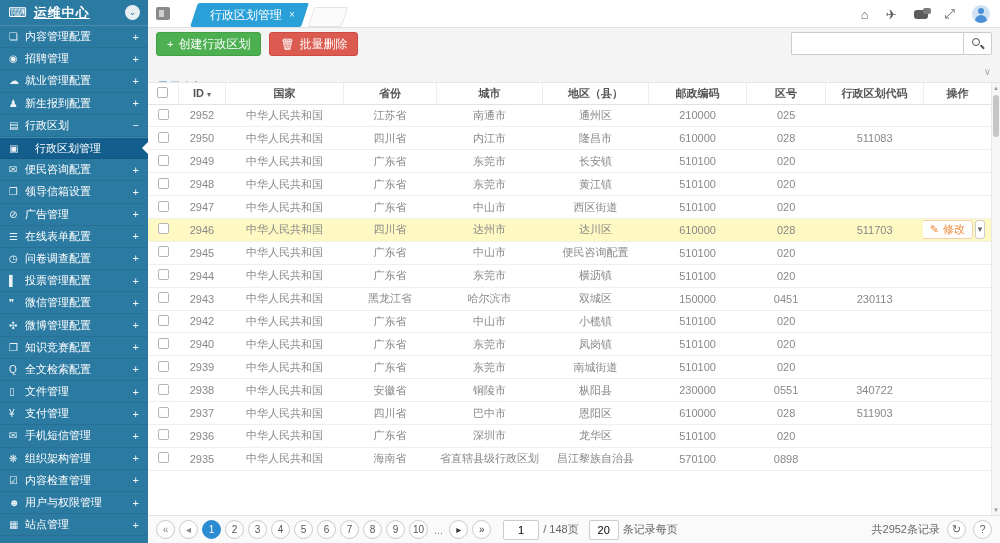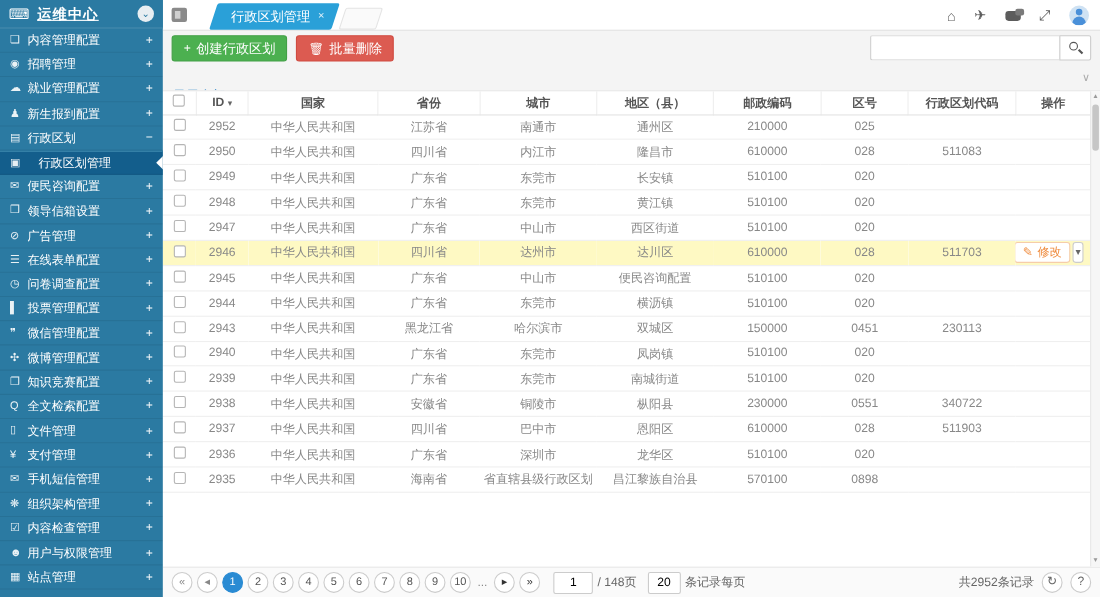--- a/index.html
+++ b/index.html
@@ -429,20 +429,32 @@
     <td class="c-country">中华人民共和国</td>
     <td class="c-prov">黑龙江省</td>
     <td class="c-city">哈尔滨市</td>
     <td class="c-dist">双城区</td>
     <td class="c-zip">150000</td>
     <td class="c-area">0451</td>
     <td class="c-code">230113</td>
     <td class="c-ops"></td>
   </tr>
 
+  <tr>
+    <td><span class="cb"></span></td>
+    <td class="c-id">2942</td>
+    <td class="c-country">中华人民共和国</td>
+    <td class="c-prov">广东省</td>
+    <td class="c-city">中山市</td>
+    <td class="c-dist">小榄镇</td>
+    <td class="c-zip">510100</td>
+    <td class="c-area">020</td>
+    <td class="c-code"></td>
+    <td class="c-ops"></td>
+  </tr>
 
 
   <tr>
     <td><span class="cb"></span></td>
     <td class="c-id">2940</td>
     <td class="c-country">中华人民共和国</td>
     <td class="c-prov">广东省</td>
     <td class="c-city">东莞市</td>
     <td class="c-dist">凤岗镇</td>
     <td class="c-zip">510100</td>

